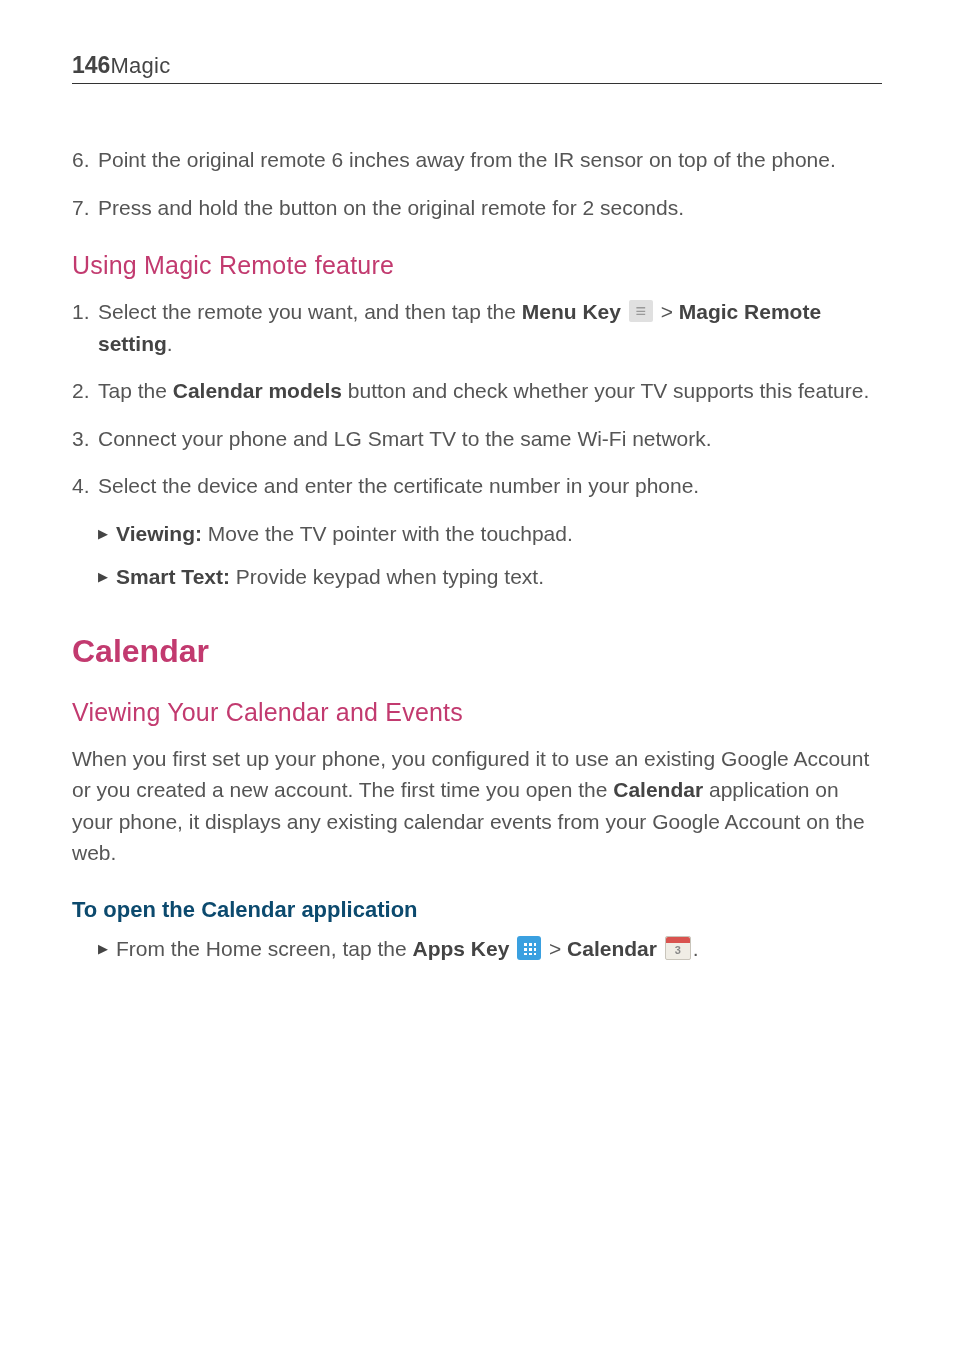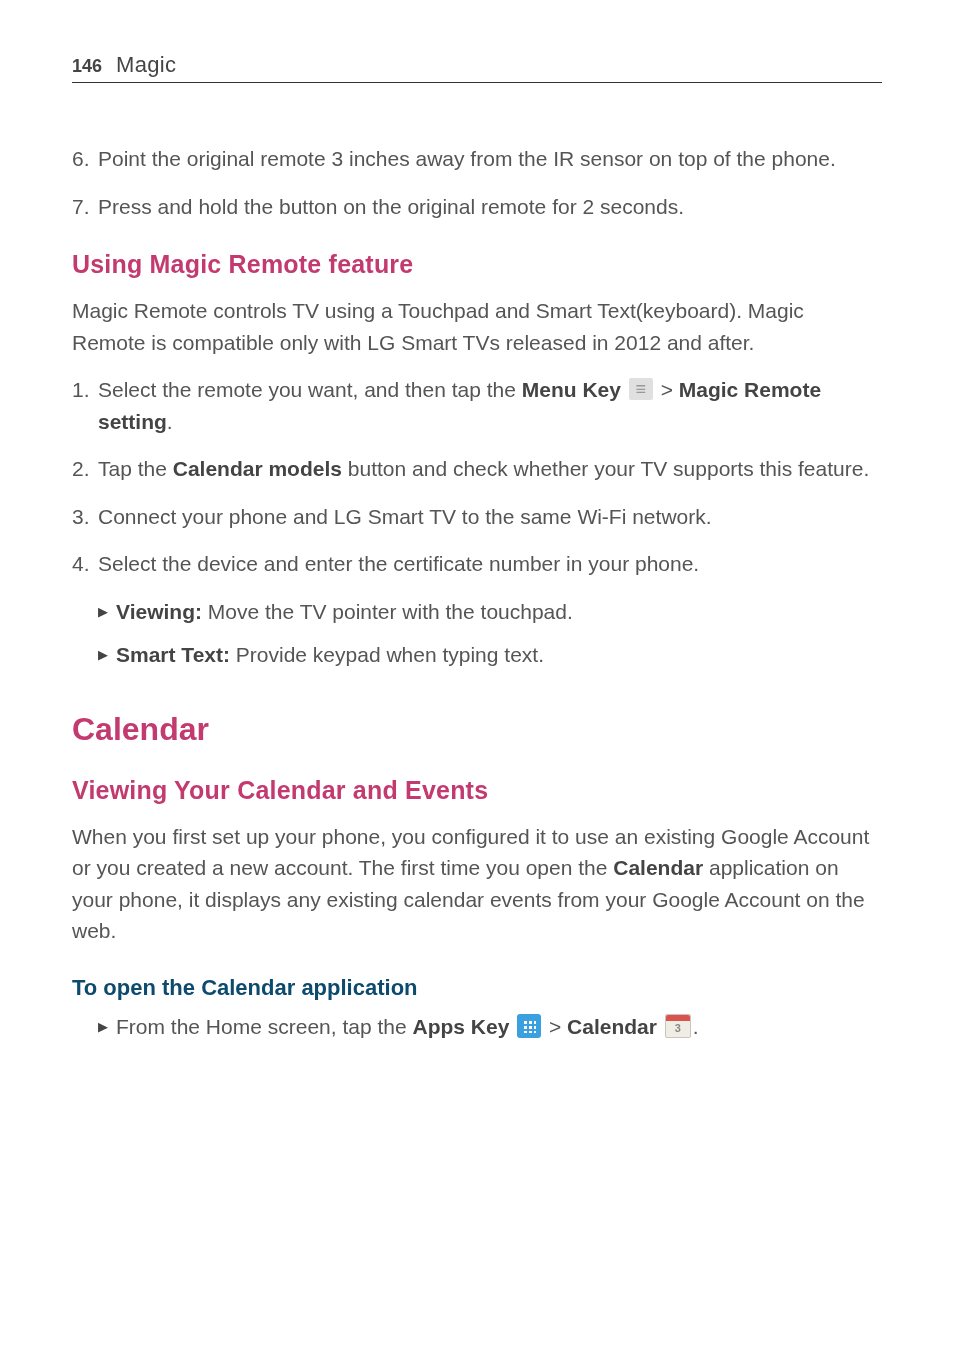--- a/index.html
+++ b/index.html
@@ -17,22 +17,21 @@
     .header {
       display: flex;
       align-items: baseline;
       border-bottom: 1.5px solid #333;
       padding-bottom: 4px;
       margin-bottom: 60px;
     }
     .page-num {
       font-weight: 600;
       color: #444;
-      font-size: 18px;
-      margin-right: 14px;
+      font-size: 23px;
     }
     .header-title {
       font-size: 22px;
       color: #444;
       font-weight: 400;
       letter-spacing: 0.3px;
     }
     .ol-item {
       display: flex;
       margin-bottom: 16px;
@@ -42,21 +41,21 @@
     }
     .ol-num {
       min-width: 26px;
       flex-shrink: 0;
     }
     .ol-text { flex: 1; }
     .bold { font-weight: 600; color: #444; text-align: center; }
     .h2 {
       color: #c23a6f;
       font-size: 25px;
-      font-weight: 700;
+      font-weight: 400;
       margin-top: 28px;
       margin-bottom: 16px;
       letter-spacing: 0.2px;
     }
     .h1 {
       color: #c23a6f;
       font-size: 32px;
       font-weight: 600;
       margin-top: 40px;
       margin-bottom: 28px;
@@ -154,31 +153,30 @@
 
 <div class="page">
 
   <div class="header">
     <span class="page-num">146</span>
     <span class="header-title">Magic</span>
   </div>
 
   <div class="ol-item">
     <span class="ol-num">6.</span>
-    <span class="ol-text">Point the original remote 3 inches away from the IR sensor on top of the phone.</span>
+    <span class="ol-text">Point the original remote 6 inches away from the IR sensor on top of the phone.</span>
   </div>
 
   <div class="ol-item">
     <span class="ol-num">7.</span>
     <span class="ol-text">Press and hold the button on the original remote for 2 seconds.</span>
   </div>
 
   <div class="h2">Using Magic Remote feature</div>
 
-  <div class="para">Magic Remote controls TV using a Touchpad and Smart Text(keyboard). Magic Remote is compatible only with LG Smart TVs released in 2012 and after.</div>
 
   <div class="ol-item">
     <span class="ol-num">1.</span>
     <span class="ol-text">
       <span>Select the remote you want, and then tap the </span><span class="bold">Menu Key </span><span class="icon-box icon-menu"></span><span> &gt; </span><span class="bold">Magic Remote setting</span><span>.</span>
     </span>
   </div>
 
   <div class="ol-item">
     <span class="ol-num">2.</span>

